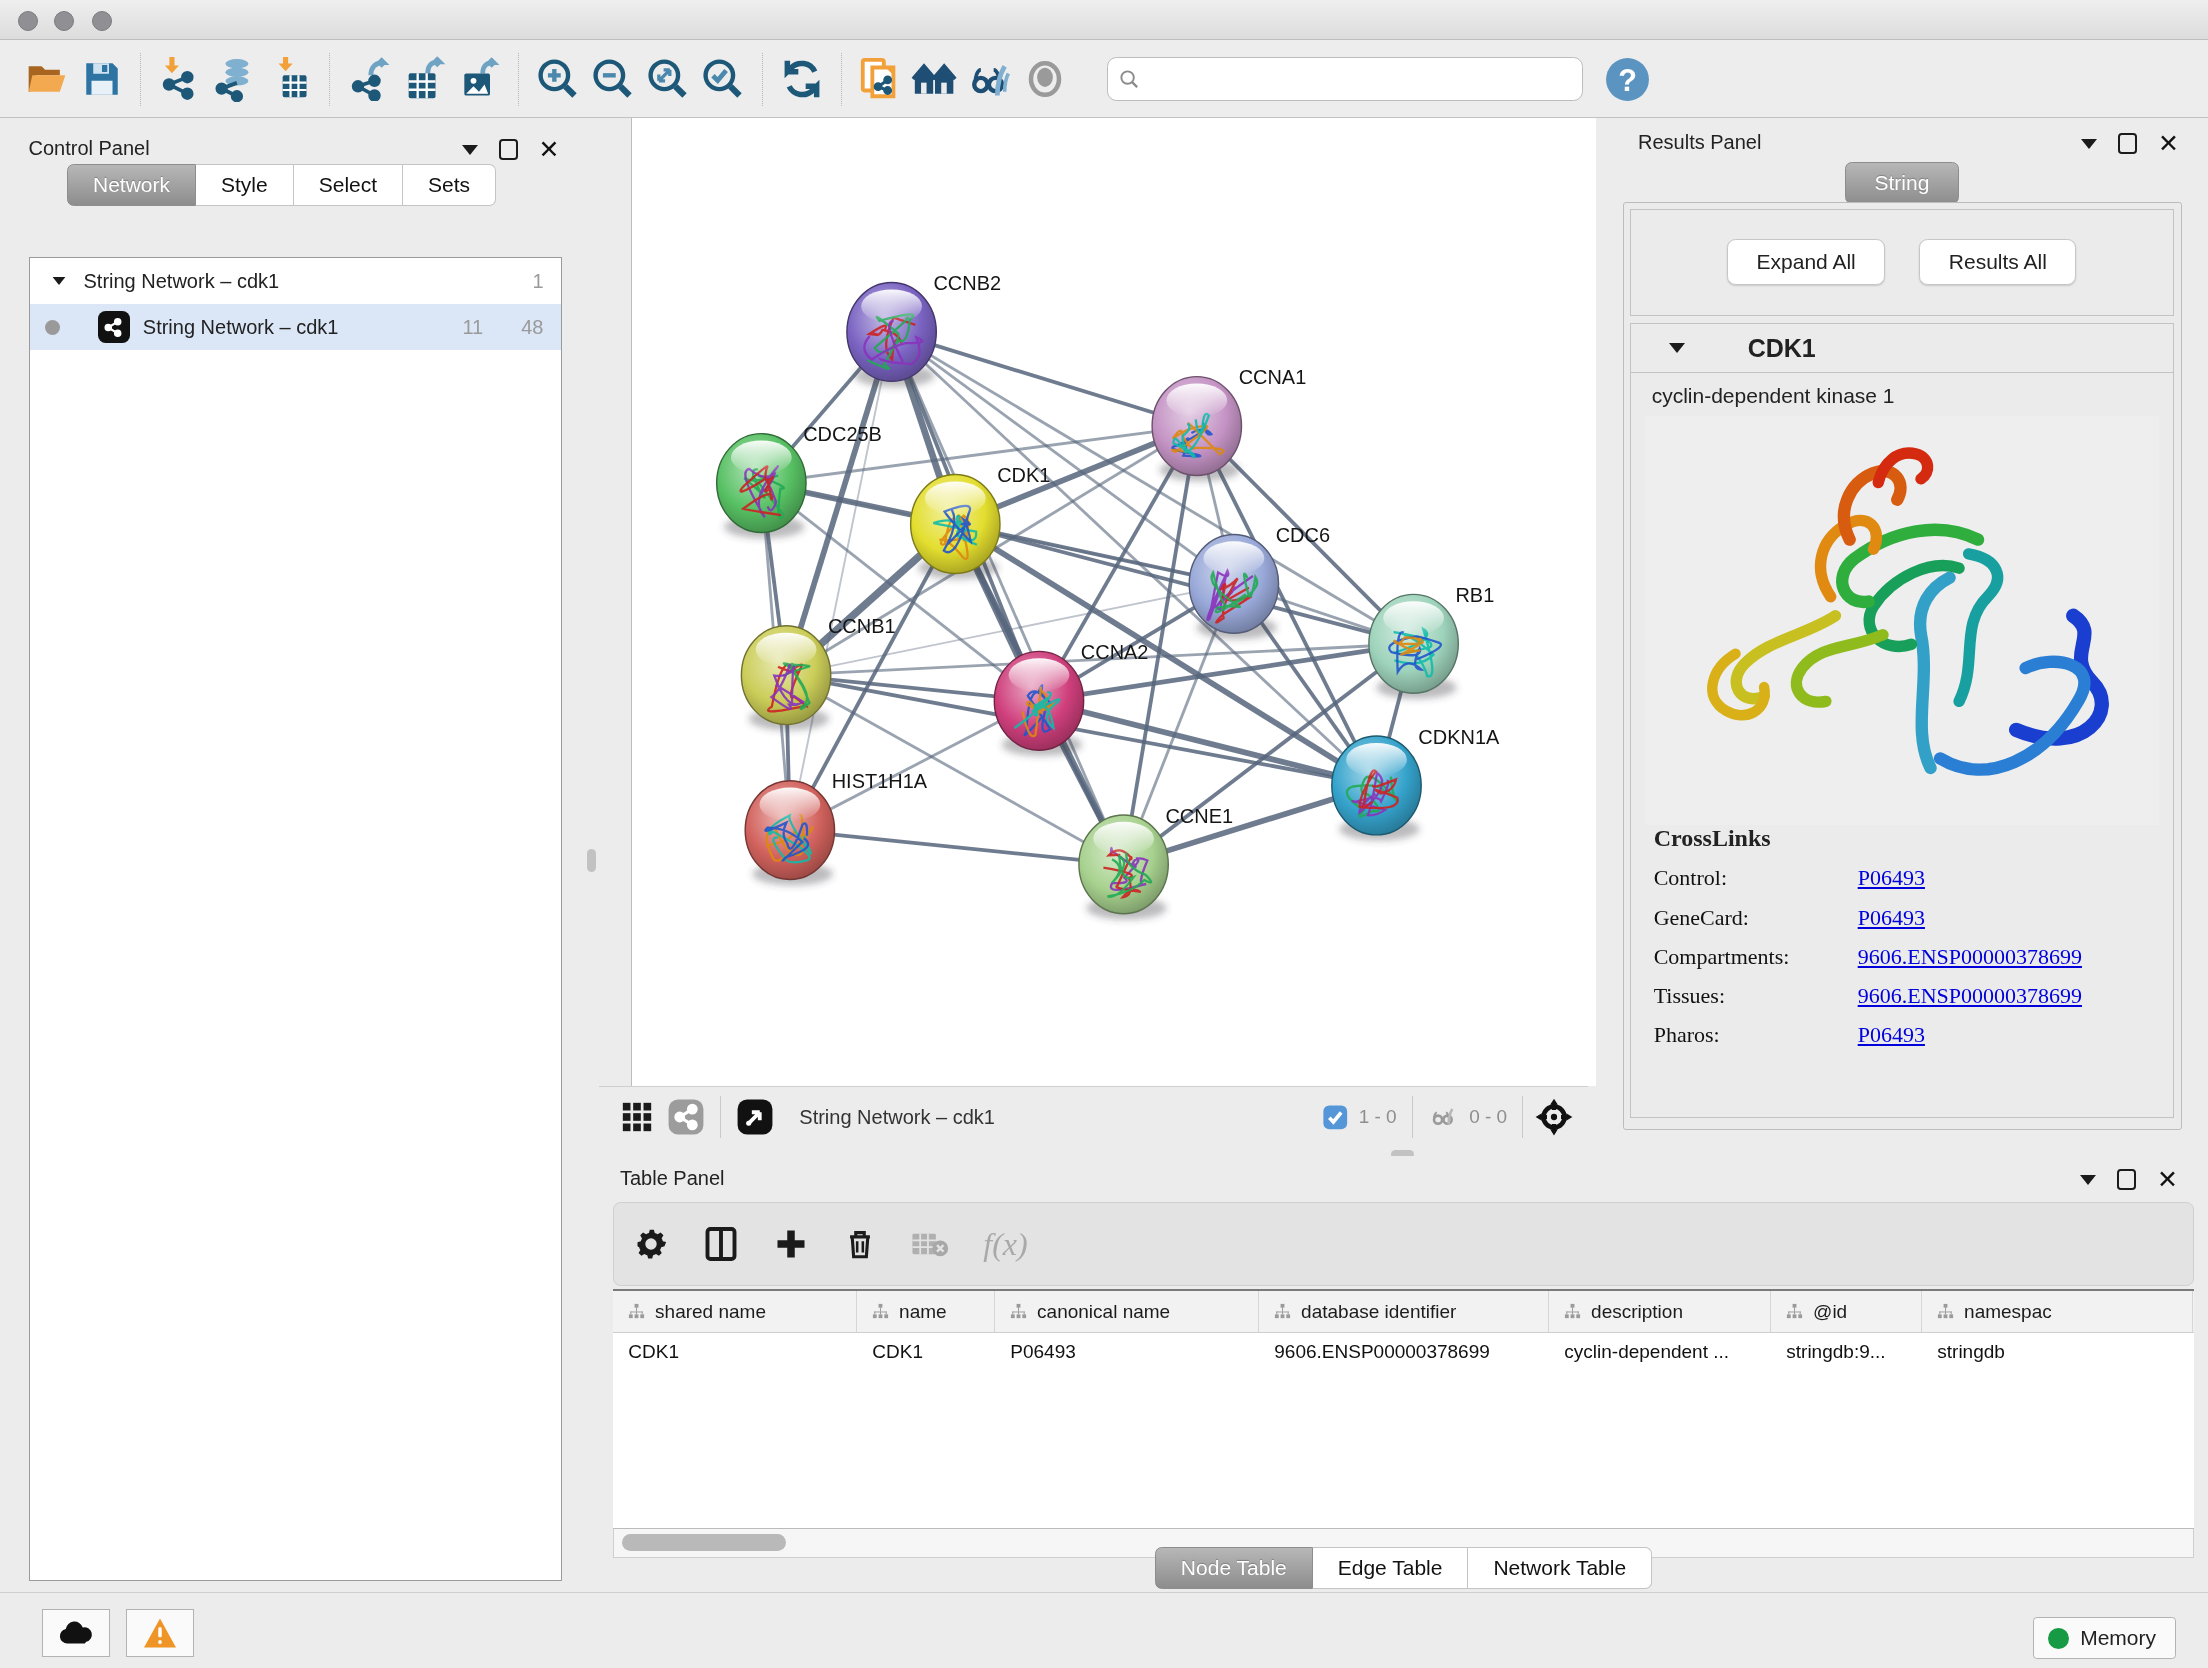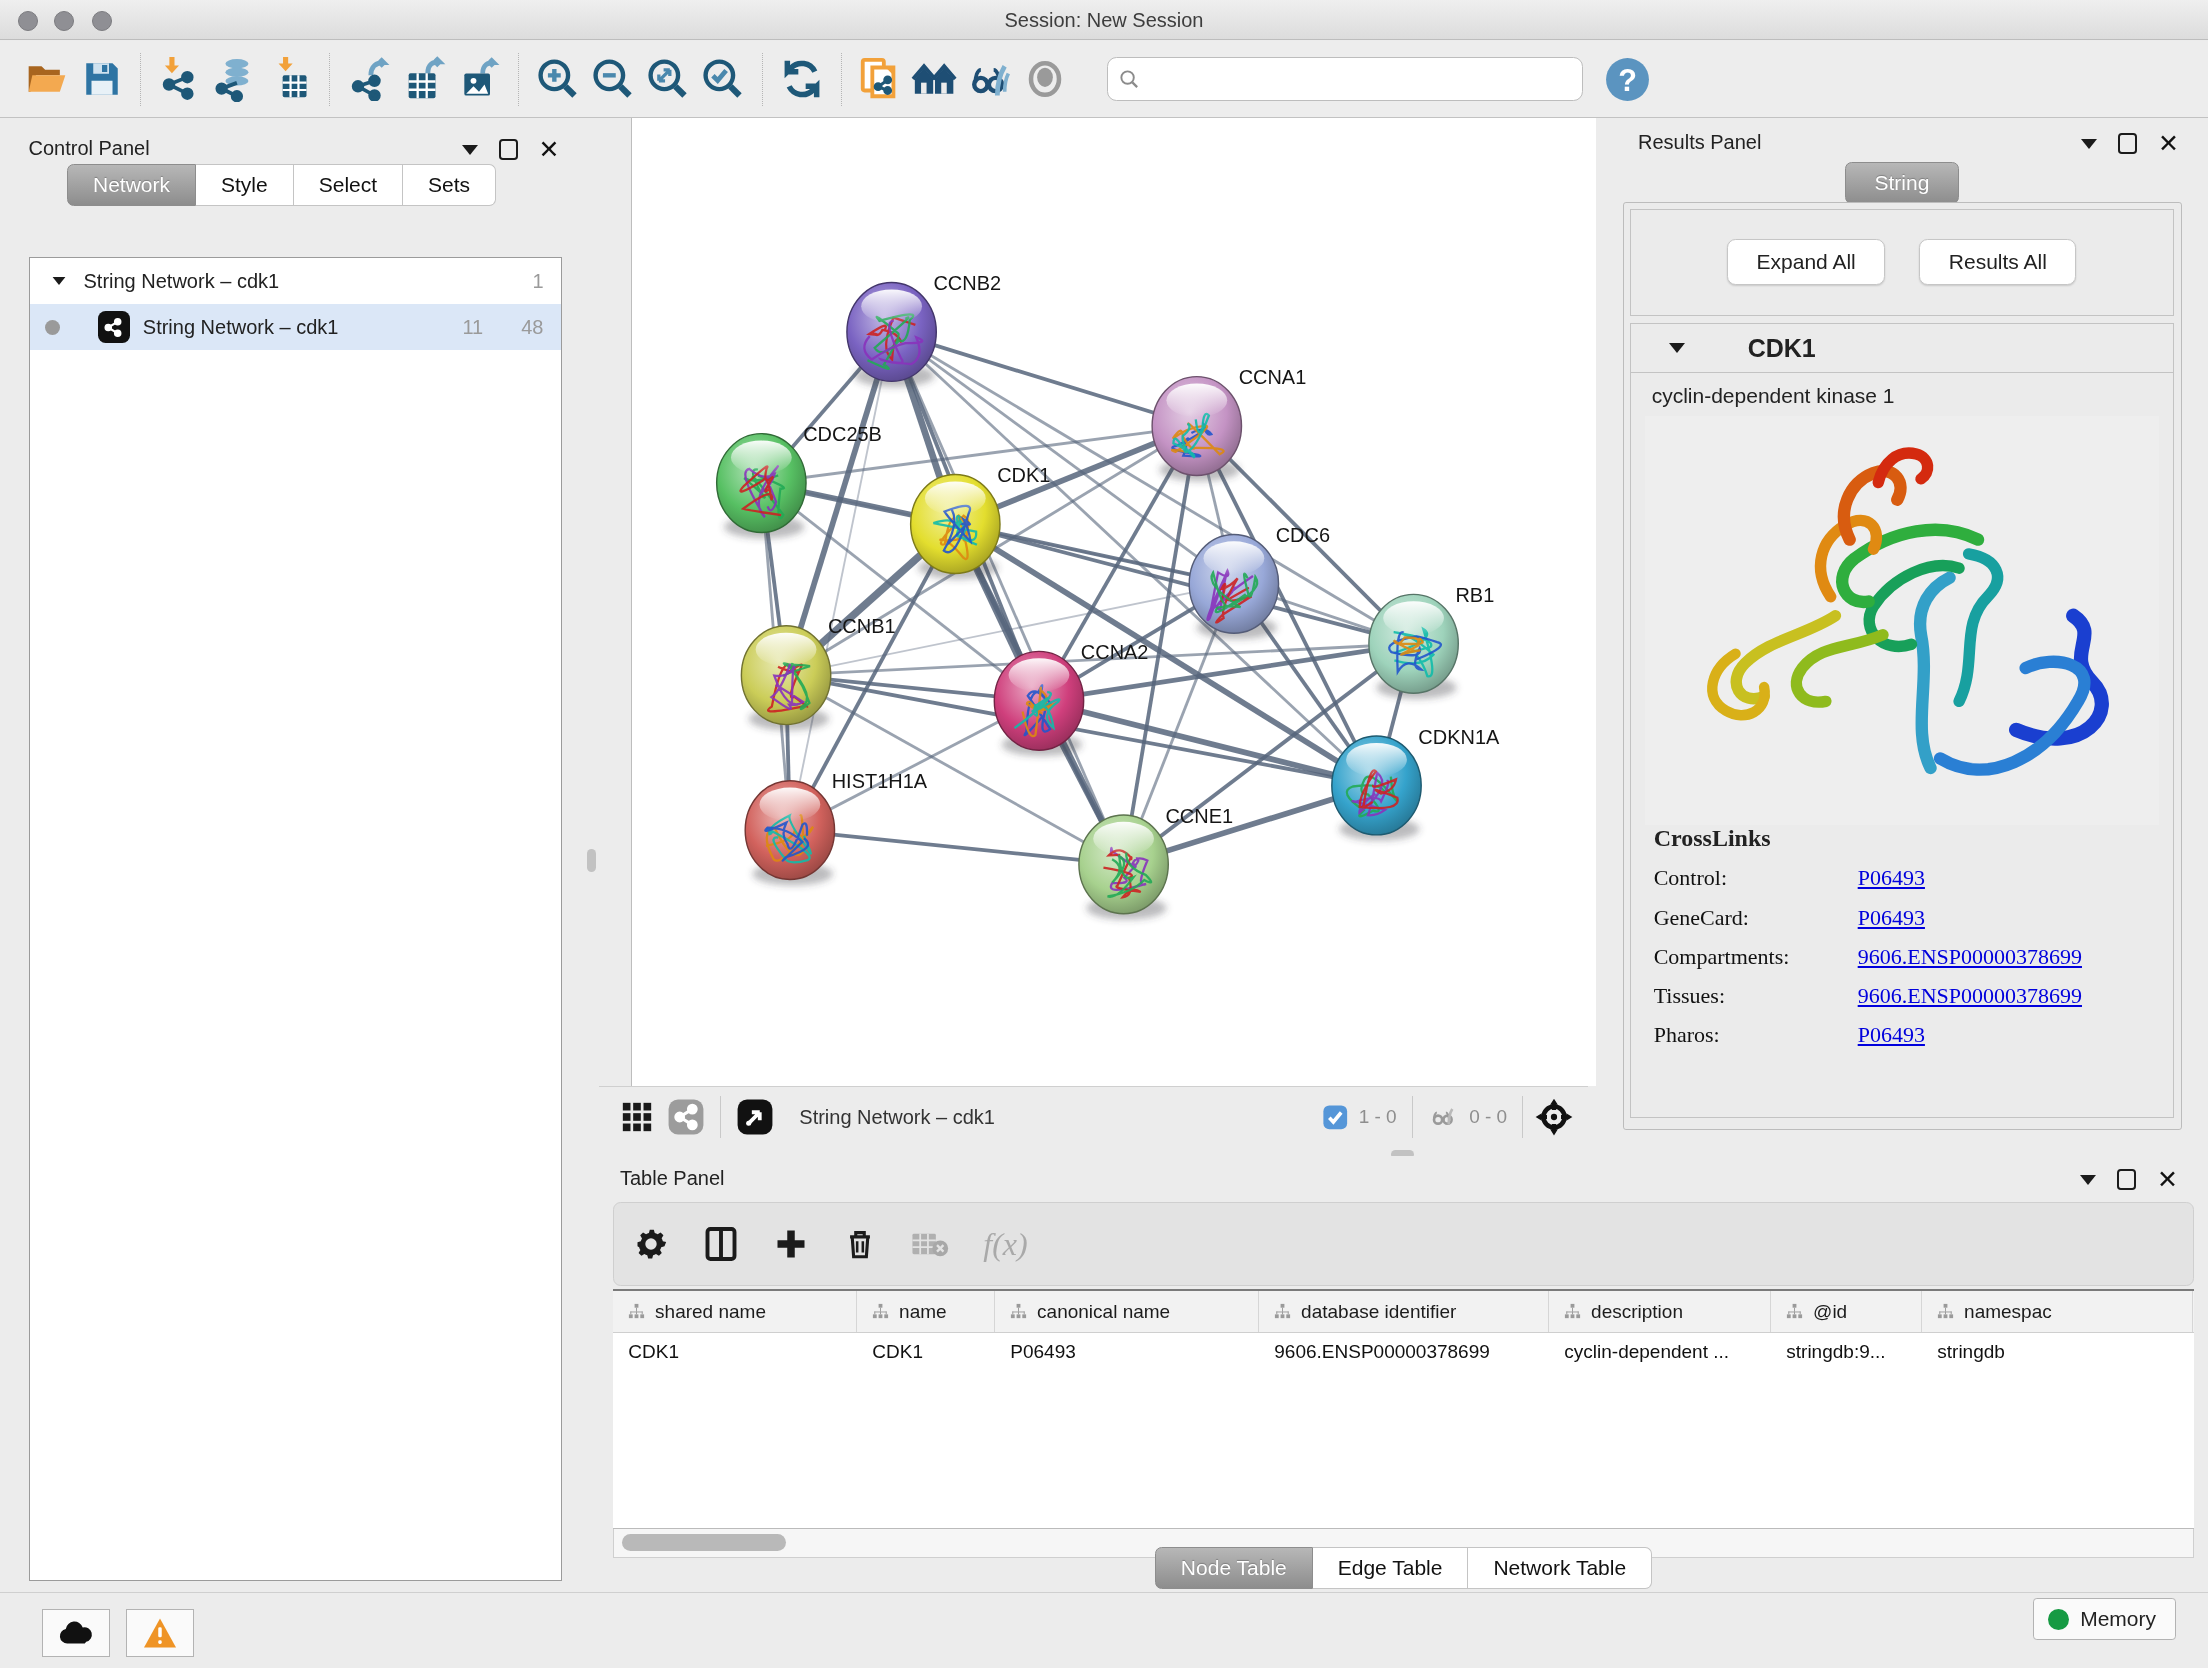--- a/index.html
+++ b/index.html
@@ -78,36 +78,35 @@
   .th{display:flex;align-items:center;gap:9.5px;font-size:19px;color:#1c1c1c;padding-left:13.3px;border-right:1px solid #d6d6d6;overflow:hidden;white-space:nowrap;}
   .trow{display:flex;height:38px;}
   .td{font-size:19px;color:#111;display:flex;align-items:center;padding-left:15px;overflow:hidden;white-space:nowrap;}
   .hscroll{position:absolute;left:14.3px;top:373px;width:1581px;height:28.5px;background:#f6f6f6;border:1px solid #cfcfcf;border-top:none;}
   .hthumb{position:absolute;left:7.6px;top:4.8px;width:164px;height:17px;border-radius:8.6px;background:#b9b9b9;}
   .bottomtabs{position:absolute;left:0;width:1609px;top:388px;height:48px;display:flex;justify-content:center;align-items:center;}
 
   
   .statusbar{position:absolute;left:0;top:1592px;width:2208px;height:76px;background:#ececec;border-top:1px solid #cfcfcf;}
   .sbtn{position:absolute;top:16px;width:68px;height:48px;background:#fafafa;border:1.9px solid #b3b3b3;display:flex;align-items:center;justify-content:center;}
-  .membtn{position:absolute;top:5px;right:32px;height:42px;padding:0 19px 0 13.3px;background:#fafafa;border:1.9px solid #b3b3b3;border-radius:3.8px;display:flex;align-items:center;gap:11.4px;font-size:21px;}
+  .membtn{position:absolute;top:24px;right:32px;height:42px;padding:0 19px 0 13.3px;background:#fafafa;border:1.9px solid #b3b3b3;border-radius:3.8px;display:flex;align-items:center;gap:11.4px;font-size:21px;}
   .greendot{width:21px;height:21px;border-radius:50%;background:#169a43;}
 
   svg{display:block;}
   text{font-family:"Liberation Sans",sans-serif;}
 </style>
 </head>
 <body>
 
 <div class="window">
 
   <div class="titlebar">
     <span class="light" style="left:18px"></span>
     <span class="light" style="left:54px"></span>
     <span class="light" style="left:92px"></span>
-    <div class="wtitle">Session: New Session</div>
   </div>
 
   <div class="toolbar">
     <div style="width:19px"></div>
     <div class="tbtn">
       <svg width="44" height="44" viewBox="0 0 24 24">
           <path d="M2 5h7l2 2h8v3H6L3 19H2z" fill="#a8651f"></path>
           <path d="M4 10h18l-3 9H2z" fill="#f3a950"></path>
         </svg>
     </div>

